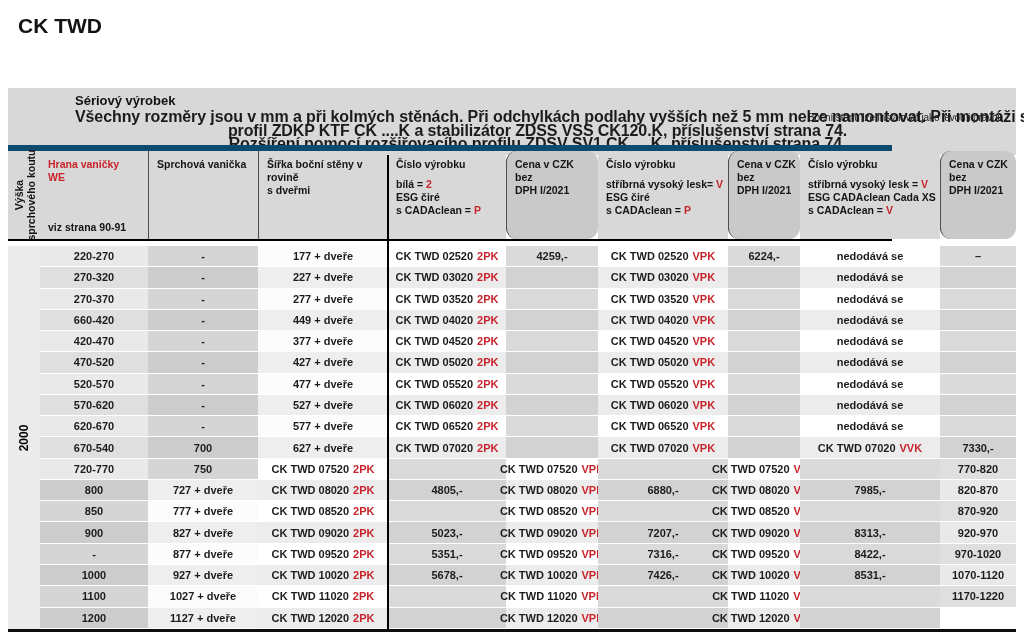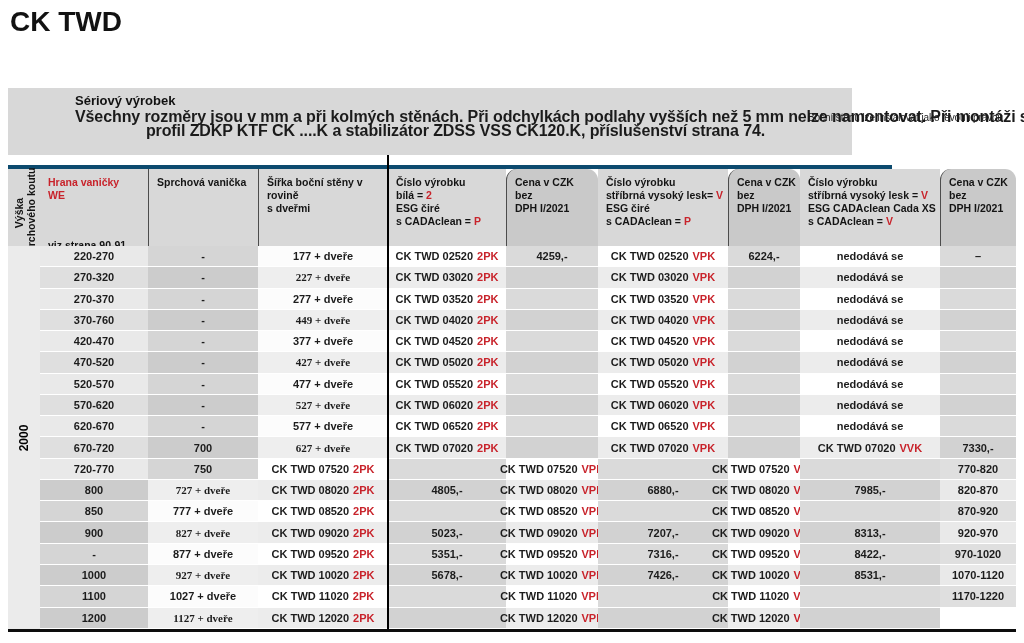--- a/index.html
+++ b/index.html
@@ -9,48 +9,48 @@
     --red:#c8232b;
     --gray-band:#d8d8d8;
     --gray-price-h:#c9c9c9;
     --c-range:#e9e9e9;--c-range-alt:#dfdfdf;
     --c-tray:#d5d5d5;--c-tray-alt:#cccccc;
     --c-width:#fcfcfc;--c-width-alt:#eeeeee;
     --c-prod:#ffffff;--c-prod-alt:#ececec;
     --c-price:#dadada;--c-price-alt:#d2d2d2;
   }
   .page-title{
-    position:absolute;left:10px;top:6px;margin:0;
-    font-size:28px;font-weight:700;color:#121212;letter-spacing:0;
+    position:absolute;left:10px;top:6px;margin:8px;
+    font-size:21px;font-weight:700;color:#121212;letter-spacing:0;
   }
   
   .intro{
-    position:absolute;left:8px;top:88px;width:844px;height:67px;
+    position:absolute;left:8px;top:88px;width:1008px;height:67px;
     background:var(--gray-band);box-sizing:border-box;padding:5px 16px 0 67px;
   }
   .intro-title{font-size:13px;font-weight:700;color:#111;margin:0 0 2px 0;}
   .intro-line{font-size:16px;font-weight:700;color:#1b1b1b;line-height:13.5px;letter-spacing:-0.1px;white-space:nowrap;text-align:center;}
   .side-note{
     position:absolute;left:800px;top:24px;font-size:10px;font-weight:400;color:#1b1b1b;
     letter-spacing:-0.1px;white-space:nowrap;
   }
   
   .hdr{
-    position:absolute;left:8px;top:165px;width:884px;height:88px;
+    position:absolute;left:8px;top:145px;width:884px;height:88px;
     display:grid;grid-template-columns:32px 108px 110px 130px 118px 92px 130px 72px 140px 76px;
-    border-top:4px solid #0c4a6e;border-bottom:2px solid #000;
+    border-top:6px solid #0c4a6e;border-bottom:2px solid #000;
   }
   .hcell{
     background:var(--gray-band);box-sizing:border-box;
     font-size:10.5px;font-weight:700;color:#141414;line-height:13px;
     padding:7px 4px 0 8px;
   }
   .hcell.price{background:var(--gray-price-h);border-radius:11px;}
   .sep-left{border-left:1px solid #4c4c4c;}
-  .h-gap{margin-top:0;}
+  .h-gap{margin-top:7px;}
   .red{color:var(--red);}
   .vertical-wrap{display:flex;align-items:center;justify-content:center;padding:0;}
   .vert{transform:rotate(-90deg);transform-origin:center;white-space:nowrap;text-align:center;
         font-size:10.5px;font-weight:700;line-height:12px;}
   .edge-head{display:flex;flex-direction:column;justify-content:space-between;padding-bottom:5px;}
   
   .height-strip{
     position:absolute;left:8px;top:246px;width:32px;height:383px;background:#ebebeb;
     display:flex;align-items:center;justify-content:center;
   }
@@ -60,39 +60,40 @@
     display:grid;grid-template-columns:108px 110px 130px 118px 92px 130px 72px 140px 76px;
     grid-auto-rows:21.28px;
   }
   .dcell{
     box-sizing:border-box;display:flex;align-items:center;justify-content:center;
     font-size:11px;font-weight:700;color:#1c1c1c;border-bottom:1px solid #ffffff;
     white-space:nowrap;
   }
   .c-range{background:var(--c-range);} .alt .c-range,.c-range.alt{background:var(--c-range-alt);}
   .c-tray{background:var(--c-tray);}  .c-tray.alt{background:var(--c-tray-alt);}
-  .c-width{background:var(--c-width);}.c-width.alt{background:var(--c-width-alt);font-family:Liberation Serif, serif;}
+  .c-width{background:var(--c-width);}.c-width.alt{background:var(--c-width-alt);}
   .c-prod{background:var(--c-prod);}  .c-prod.alt{background:var(--c-prod-alt);}
   .c-price{background:var(--c-price);}.c-price.alt{background:var(--c-price-alt);}
   .code-suffix{color:var(--red);margin-left:4px;}
   
   .vline-black{position:absolute;left:387px;top:155px;width:2px;height:475px;background:#000;}
   .bottom-bar{position:absolute;left:8px;top:629px;width:1008px;height:3px;background:#0d0d0d;}
 </style>
 </head>
 <body>
 
 <div class="page">
 
   <h1 class="page-title">CK TWD</h1>
 
   <div class="intro">
     <div class="intro-title">Sériový výrobek</div>
     <div class="intro-line">Všechny rozměry jsou v mm a při kolmých stěnách. Při odchylkách podlahy vyšších než 5 mm nelze namontovat. Při montáži s dveřmi v rovině je nutný kombinační</div>
     <div class="intro-line">profil ZDKP KTF CK ....K  a stabilizátor ZDSS VSS CK120.K, příslušenství strana 74.</div>
+    <div class="intro-line">Rozšíření pomocí rozšiřovacího profilu ZDSV SV1 CK ....K, příslušenství strana 74.</div>
     <div class="side-note">Boční stěnu lze instalovat jako levou i pravou.</div>
   </div>
 
   <div class="hdr">
     <div class="hcell vertical-wrap">
       <div class="vert">
         <div>Výška</div>
         <div>sprchového koutu</div>
       </div>
     </div>
@@ -197,21 +198,21 @@
       <div class="dcell c-price"></div>
       <div class="dcell c-prod">
         <span>CK TWD 03520</span>
         <span class="code-suffix">VPK</span>
       </div>
       <div class="dcell c-price"></div>
       <div class="dcell c-prod">
         <span>nedodává se</span>
       </div>
       <div class="dcell c-price"></div>
-      <div class="dcell c-range alt">370-760</div>
+      <div class="dcell c-range alt">660-420</div>
       <div class="dcell c-tray alt">-</div>
       <div class="dcell c-width alt">449 + dveře</div>
       <div class="dcell c-prod alt">
         <span>CK TWD 04020</span>
         <span class="code-suffix">2PK</span>
       </div>
       <div class="dcell c-price alt"></div>
       <div class="dcell c-prod alt">
         <span>CK TWD 04020</span>
         <span class="code-suffix">VPK</span>
@@ -299,21 +300,21 @@
       <div class="dcell c-price"></div>
       <div class="dcell c-prod">
         <span>CK TWD 06520</span>
         <span class="code-suffix">VPK</span>
       </div>
       <div class="dcell c-price"></div>
       <div class="dcell c-prod">
         <span>nedodává se</span>
       </div>
       <div class="dcell c-price"></div>
-      <div class="dcell c-range alt">670-720</div>
+      <div class="dcell c-range alt">670-540</div>
       <div class="dcell c-tray alt">700</div>
       <div class="dcell c-width alt">627 + dveře</div>
       <div class="dcell c-prod alt">
         <span>CK TWD 07020</span>
         <span class="code-suffix">2PK</span>
       </div>
       <div class="dcell c-price alt"></div>
       <div class="dcell c-prod alt">
         <span>CK TWD 07020</span>
         <span class="code-suffix">VPK</span>

